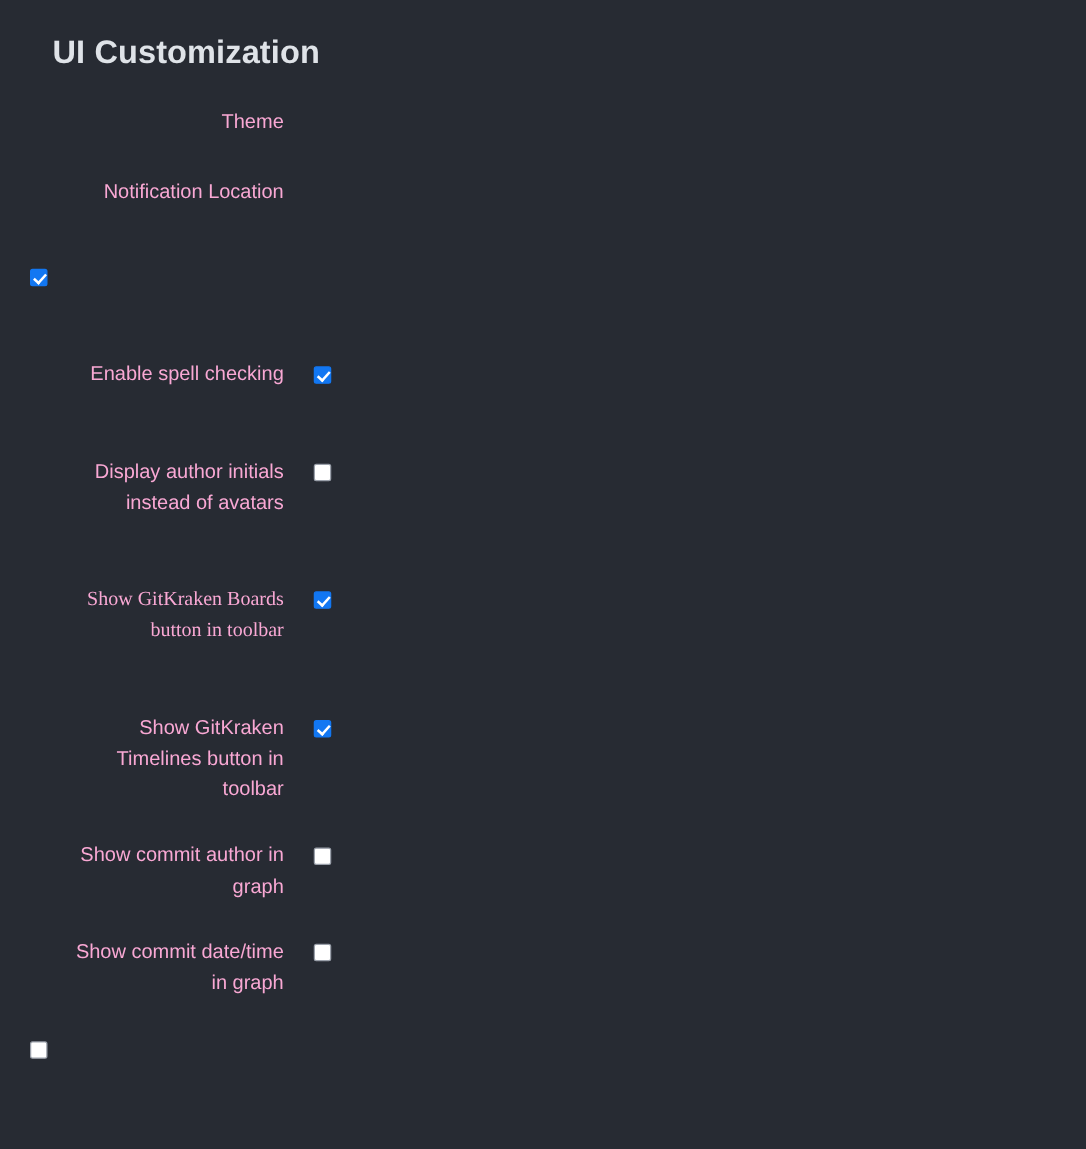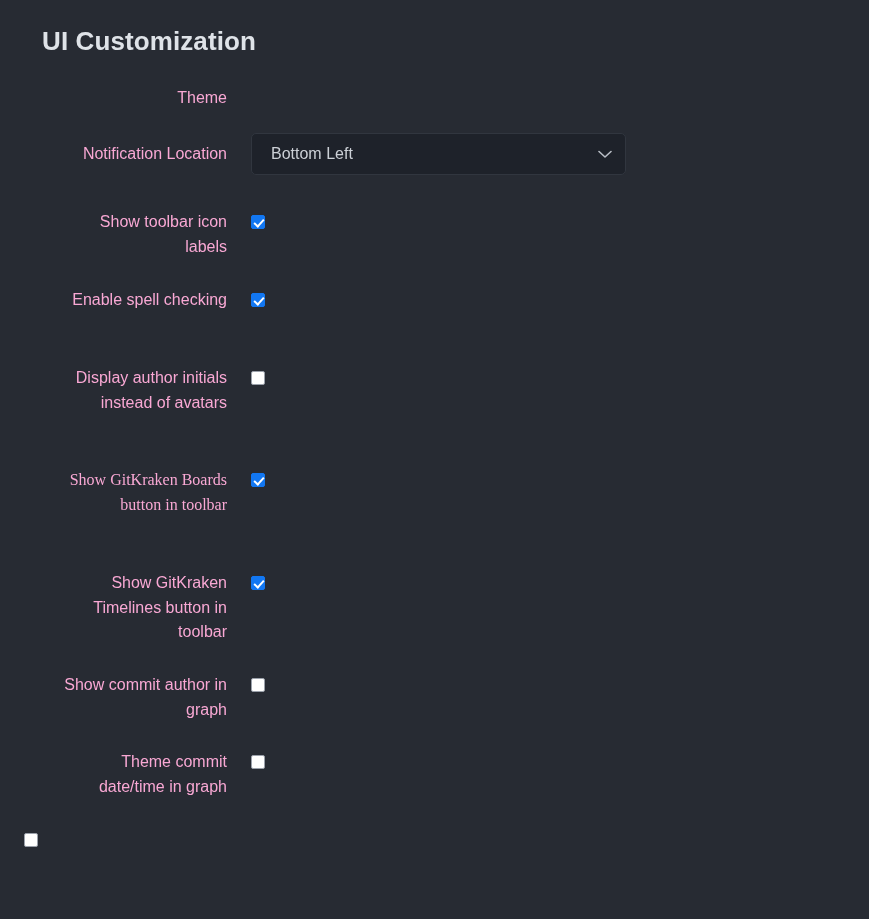--- a/index.html
+++ b/index.html
@@ -140,34 +140,23 @@
   <h1 class="section-title">UI Customization</h1>
 
   <div class="form">
 
     <div class="row row-select" style="height:52px;">
       <div class="row-label">Theme</div>
     </div>
 
     <div class="row row-select" style="height:60px;">
       <div class="row-label">Notification Location</div>
-      <div class="row-control">
-        <div class="select-wrap">
-          <div class="select-box">Bottom Left</div>
-          <span class="select-chevron">
-            <svg width="14" height="9" viewBox="0 0 14 9" fill="none" xmlns="http://www.w3.org/2000/svg">
-              <path d="M1 1.5L7 7L13 1.5" stroke="#b9bec6" stroke-width="1.6" stroke-linecap="round" stroke-linejoin="round"></path>
-            </svg>
-          </span>
-        </div>
-      </div>
     </div>
 
     <div class="row row-check" style="margin-top:26px;height:78px;">
-      <div class="row-label" style="padding-left:60px;">Show toolbar icon labels</div>
       <div class="row-control">
         <span class="cb checked"></span>
       </div>
     </div>
 
     <div class="row row-check" style="height:78px;">
       <div class="row-label" style="padding-left:60px;">Enable spell checking</div>
       <div class="row-control">
         <span class="cb checked"></span>
       </div>
@@ -195,21 +184,21 @@
     </div>
 
     <div class="row row-check" style="height:77px;">
       <div class="row-label" style="padding-left:60px;">Show commit author in graph</div>
       <div class="row-control">
         <span class="cb"></span>
       </div>
     </div>
 
     <div class="row row-check" style="height:78px;">
-      <div class="row-label" style="padding-left:60px;">Theme commit date/time in graph</div>
+      <div class="row-label" style="padding-left:60px;">Show commit date/time in graph</div>
       <div class="row-control">
         <span class="cb"></span>
       </div>
     </div>
 
     <div class="row row-check" style="height:78px;">
       <div class="row-control">
         <span class="cb"></span>
       </div>
     </div>

